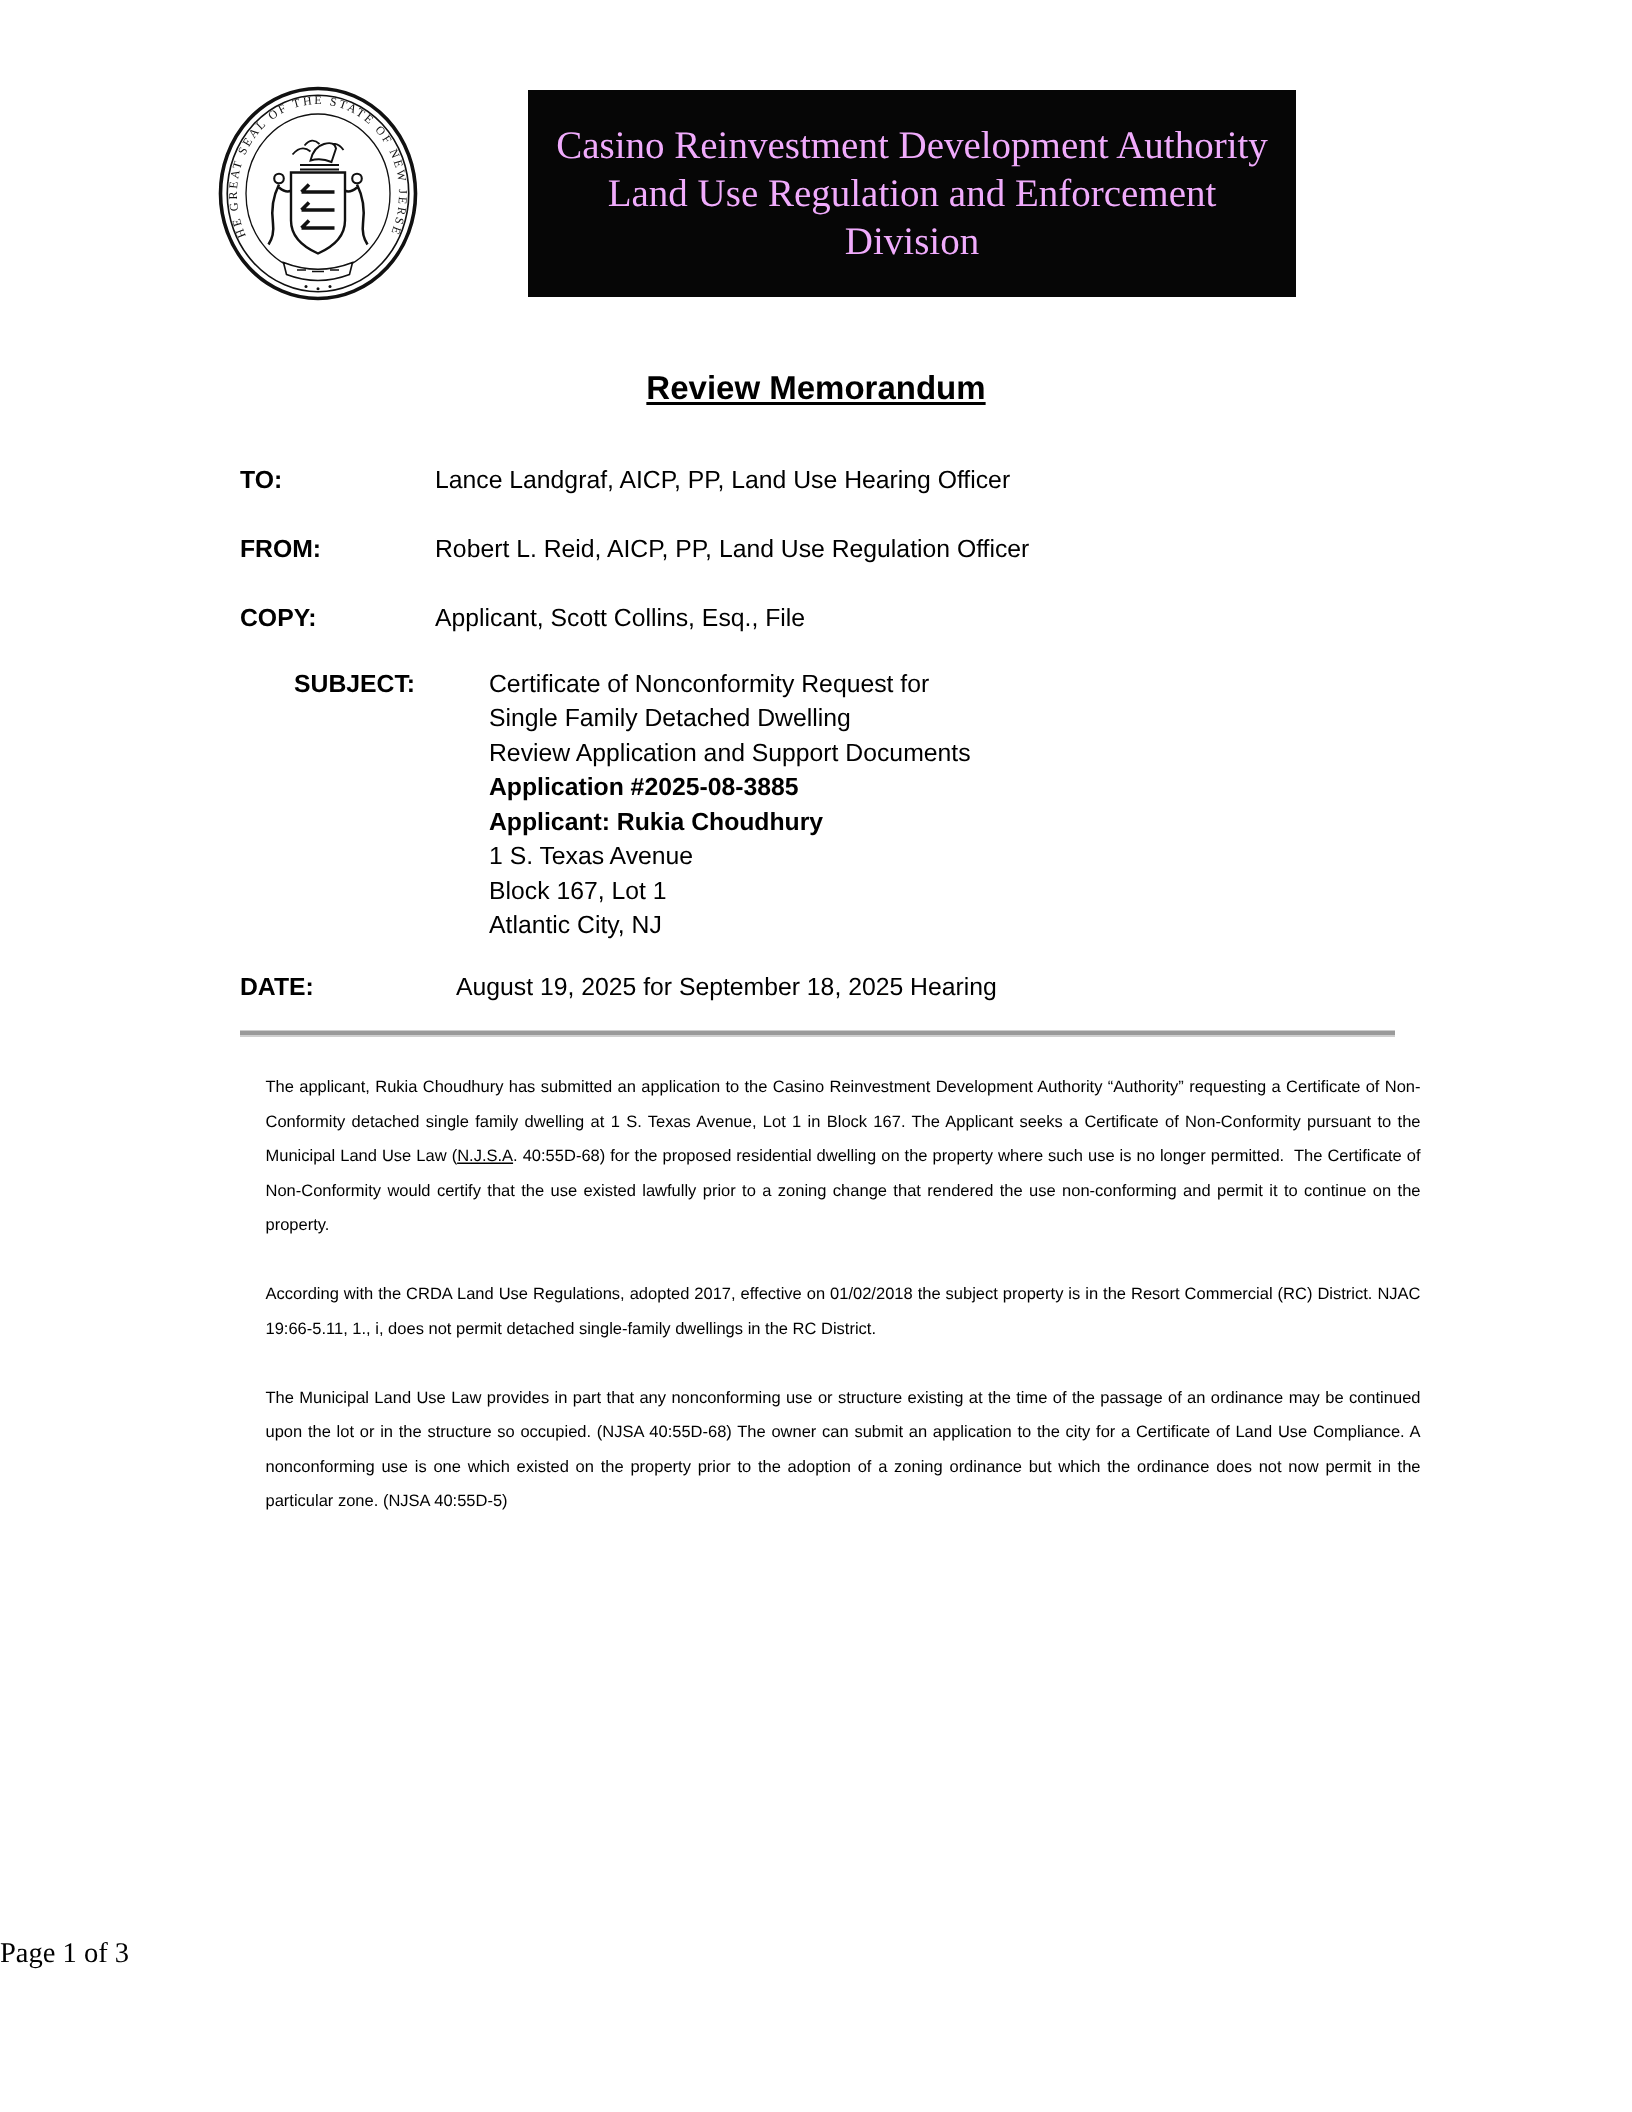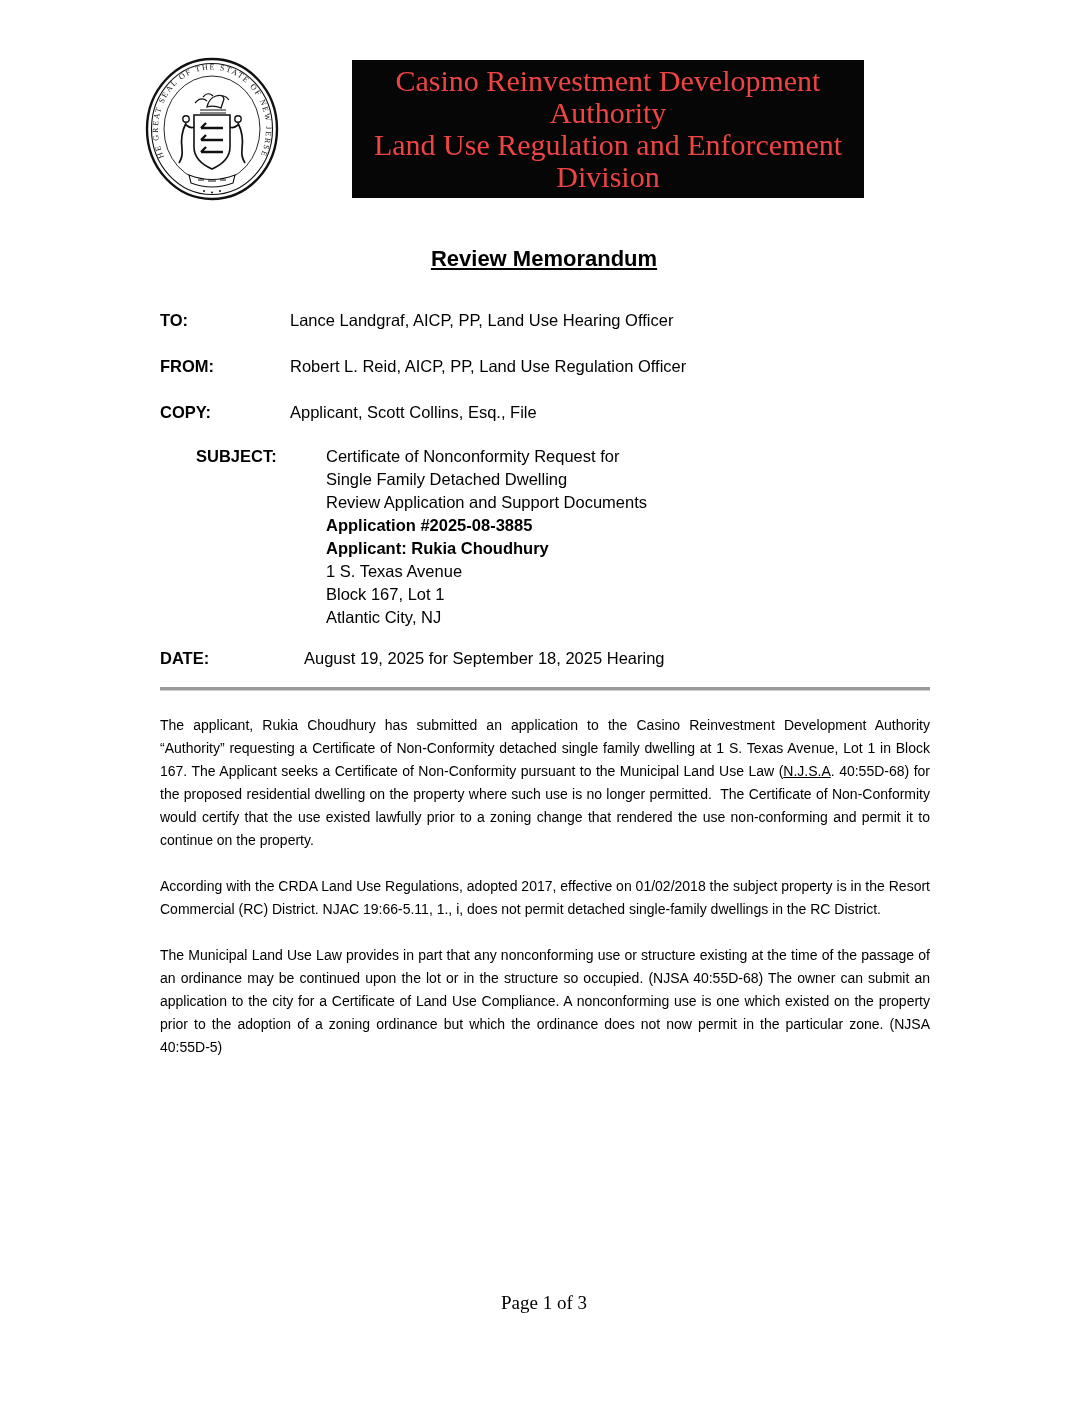--- a/index.html
+++ b/index.html
@@ -23,23 +23,23 @@
   }
 
   
   .org-box {
     position: absolute;
     left: 352px;
     top: 60px;
     width: 512px;
     height: 138px;
     background: #060606;
-    color: #ef4444;
+    color: #f0abfc;
     font-family: "Liberation Serif", serif;
-    font-size: 30px;
+    font-size: 26px;
     line-height: 32px;
     display: flex;
     flex-direction: column;
     align-items: center;
     justify-content: center;
     text-align: center;
   }
 
   .memo-title {
     position: absolute;
@@ -74,35 +74,34 @@
     left: 160px;
     top: 687px;
     width: 770px;
     height: 3px;
     background: #9a9a9a;
     border-bottom: 1px solid #cfcfcf;
   }
 
   .body-text {
     position: absolute;
-    left: 160px;
+    left: 177px;
     top: 714px;
     width: 770px;
-    font-size: 14px;
+    font-size: 11px;
     line-height: 23px;
   }
   .body-text p { margin: 0 0 23px 0; text-align: justify; }
   .u { text-decoration: underline; }
 
   .page-footer {
     position: absolute;
     left: 0;
     top: 1292px;
     width: 100%;
-    text-align: center;
     font-family: "Liberation Serif", serif;
     font-size: 19px;
   }
 </style>
 </head>
 <body>
 
 <div class="page">
 
   <svg class="seal" viewBox="0 0 134 144" aria-hidden="true">

